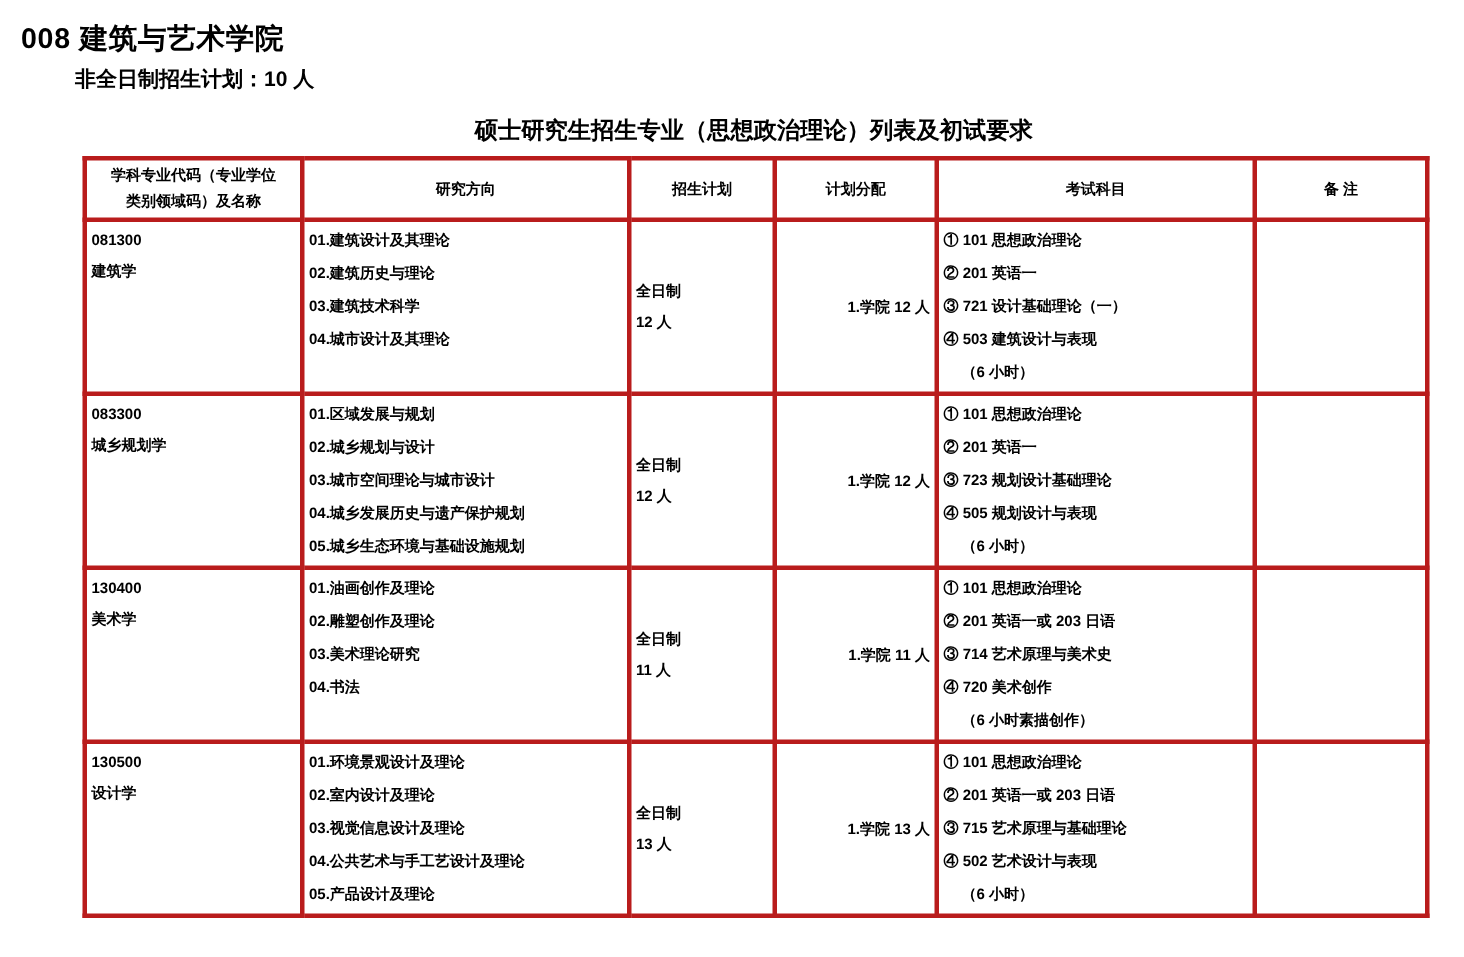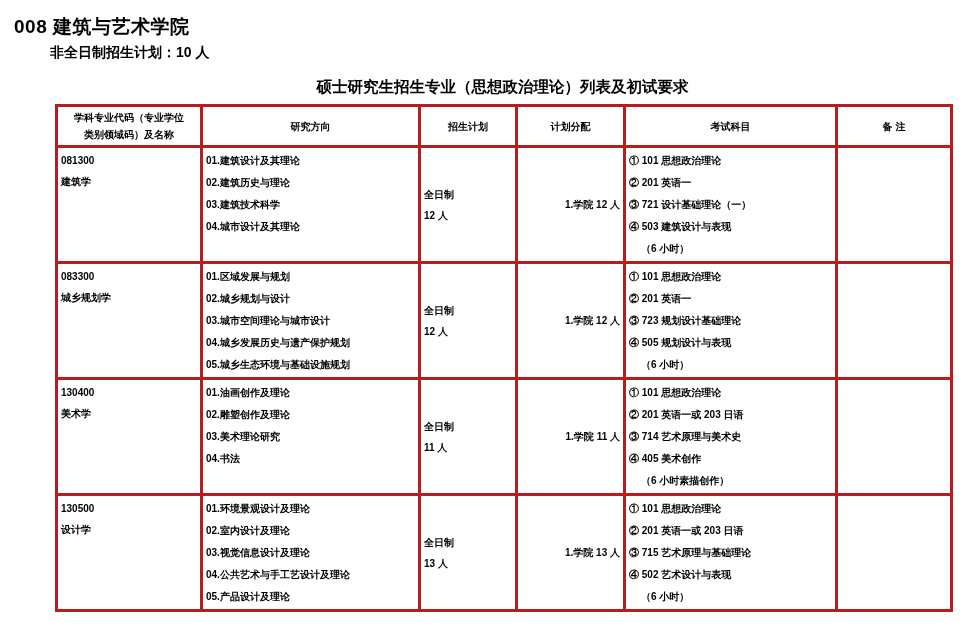--- a/index.html
+++ b/index.html
@@ -186,21 +186,21 @@
               <div>03.美术理论研究</div>
               <div>04.书法</div>
             </td>
     <td class="cell-plan">全日制
 11 人</td>
     <td class="cell-allocation">1.学院 11 人</td>
     <td class="cell-subjects">
               <div>① 101 思想政治理论</div>
               <div>② 201 英语一或 203 日语</div>
               <div>③ 714 艺术原理与美术史</div>
-              <div>④ 405 美术创作</div>
+              <div>④ 720 美术创作</div>
               <div class="indent">（6 小时素描创作）</div>
             </td>
     <td class="cell-note"></td>
   </tr>
 
   <tr>
     <td class="cell-codename">
       <div>130500</div>
       <div>设计学</div>
     </td>

